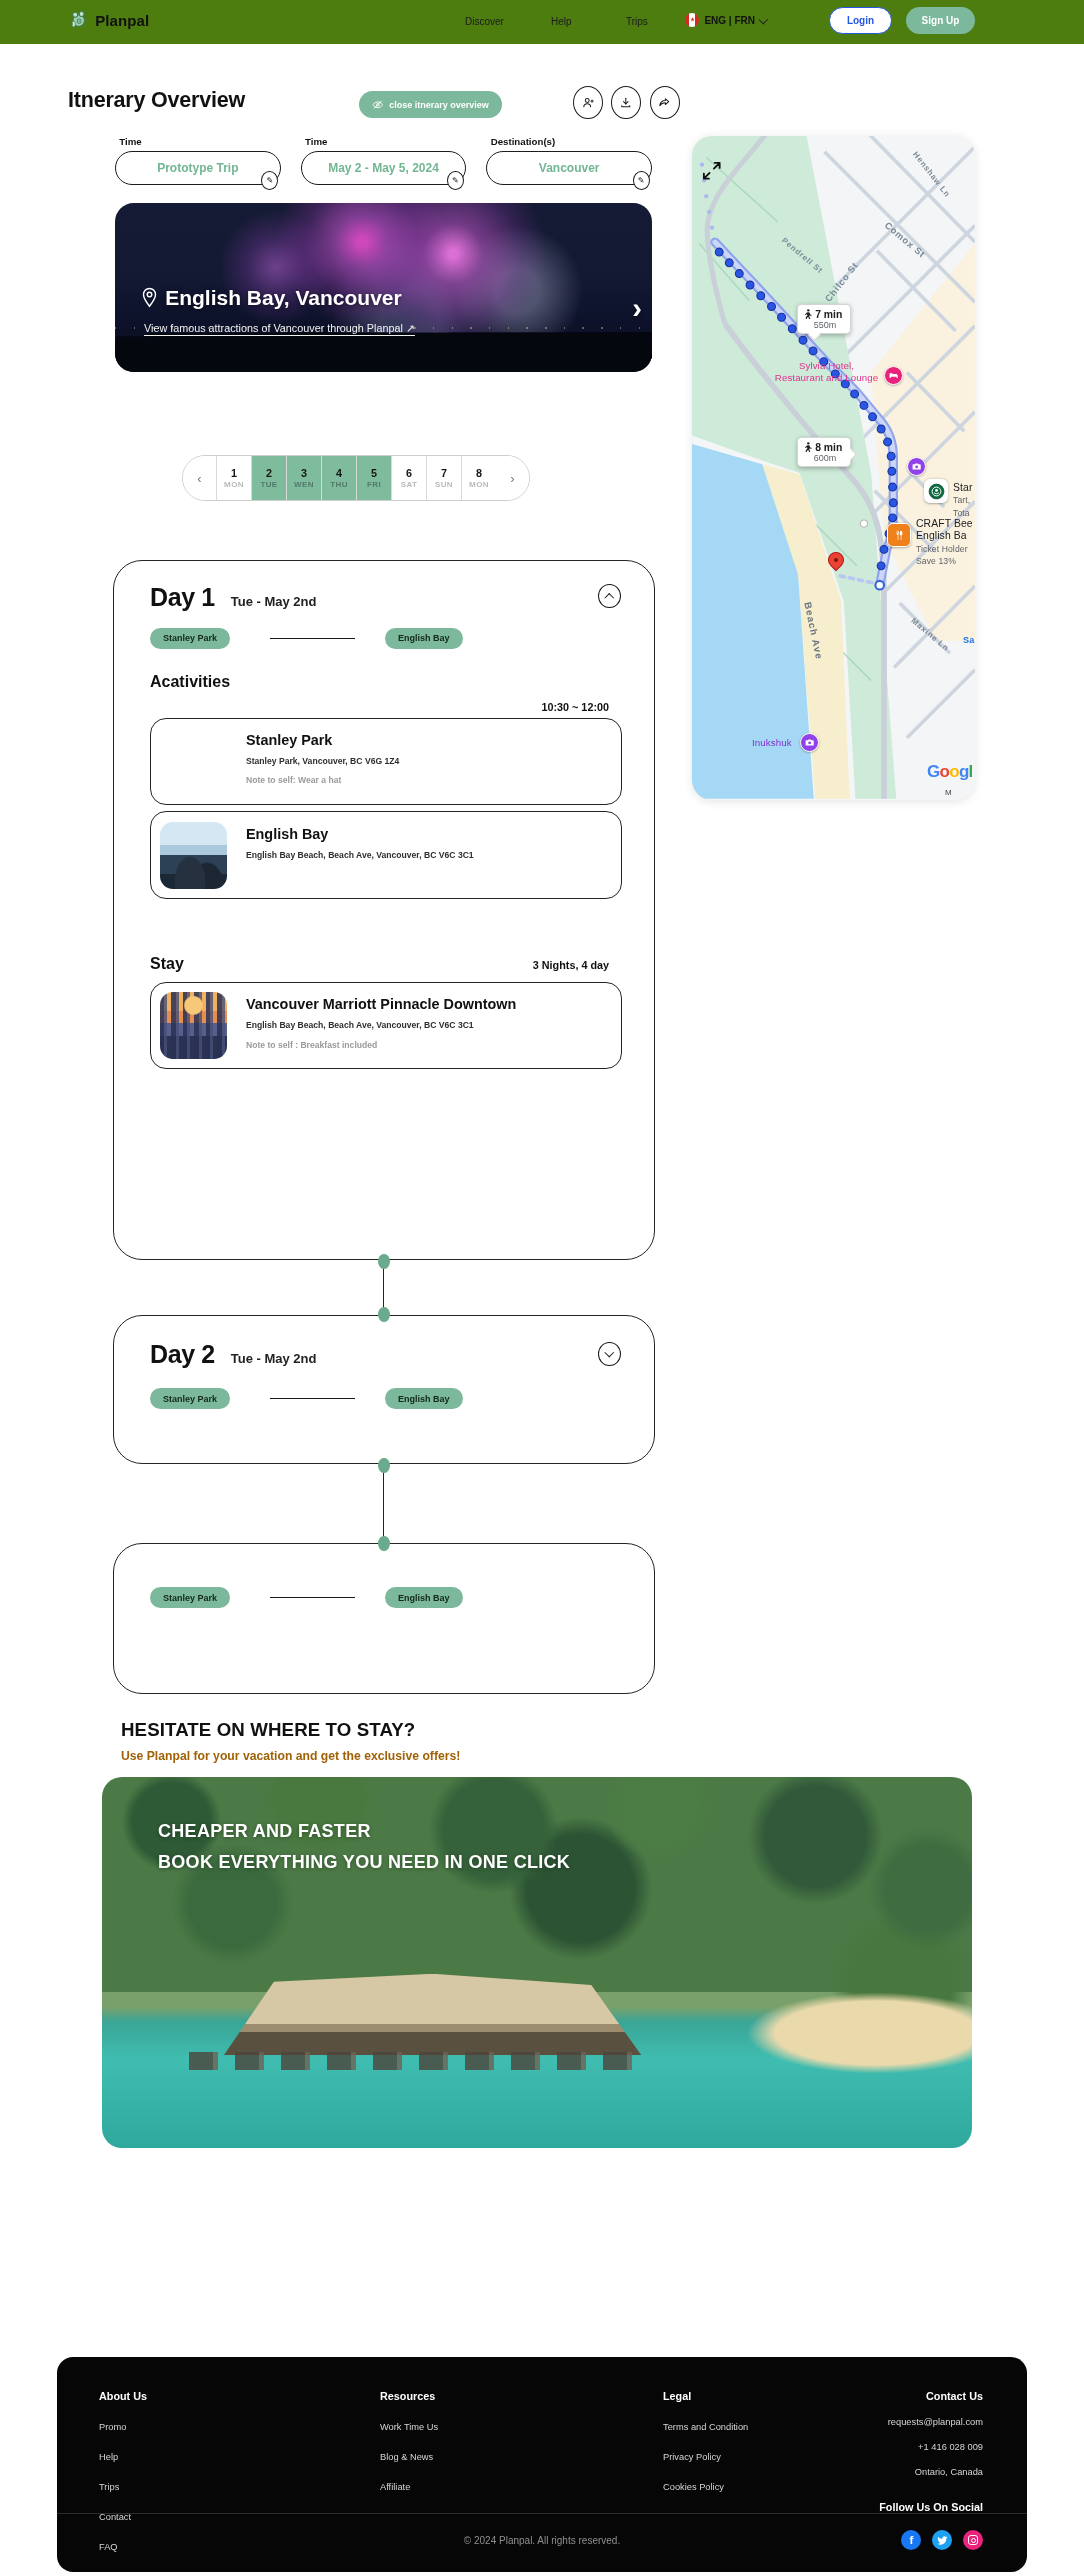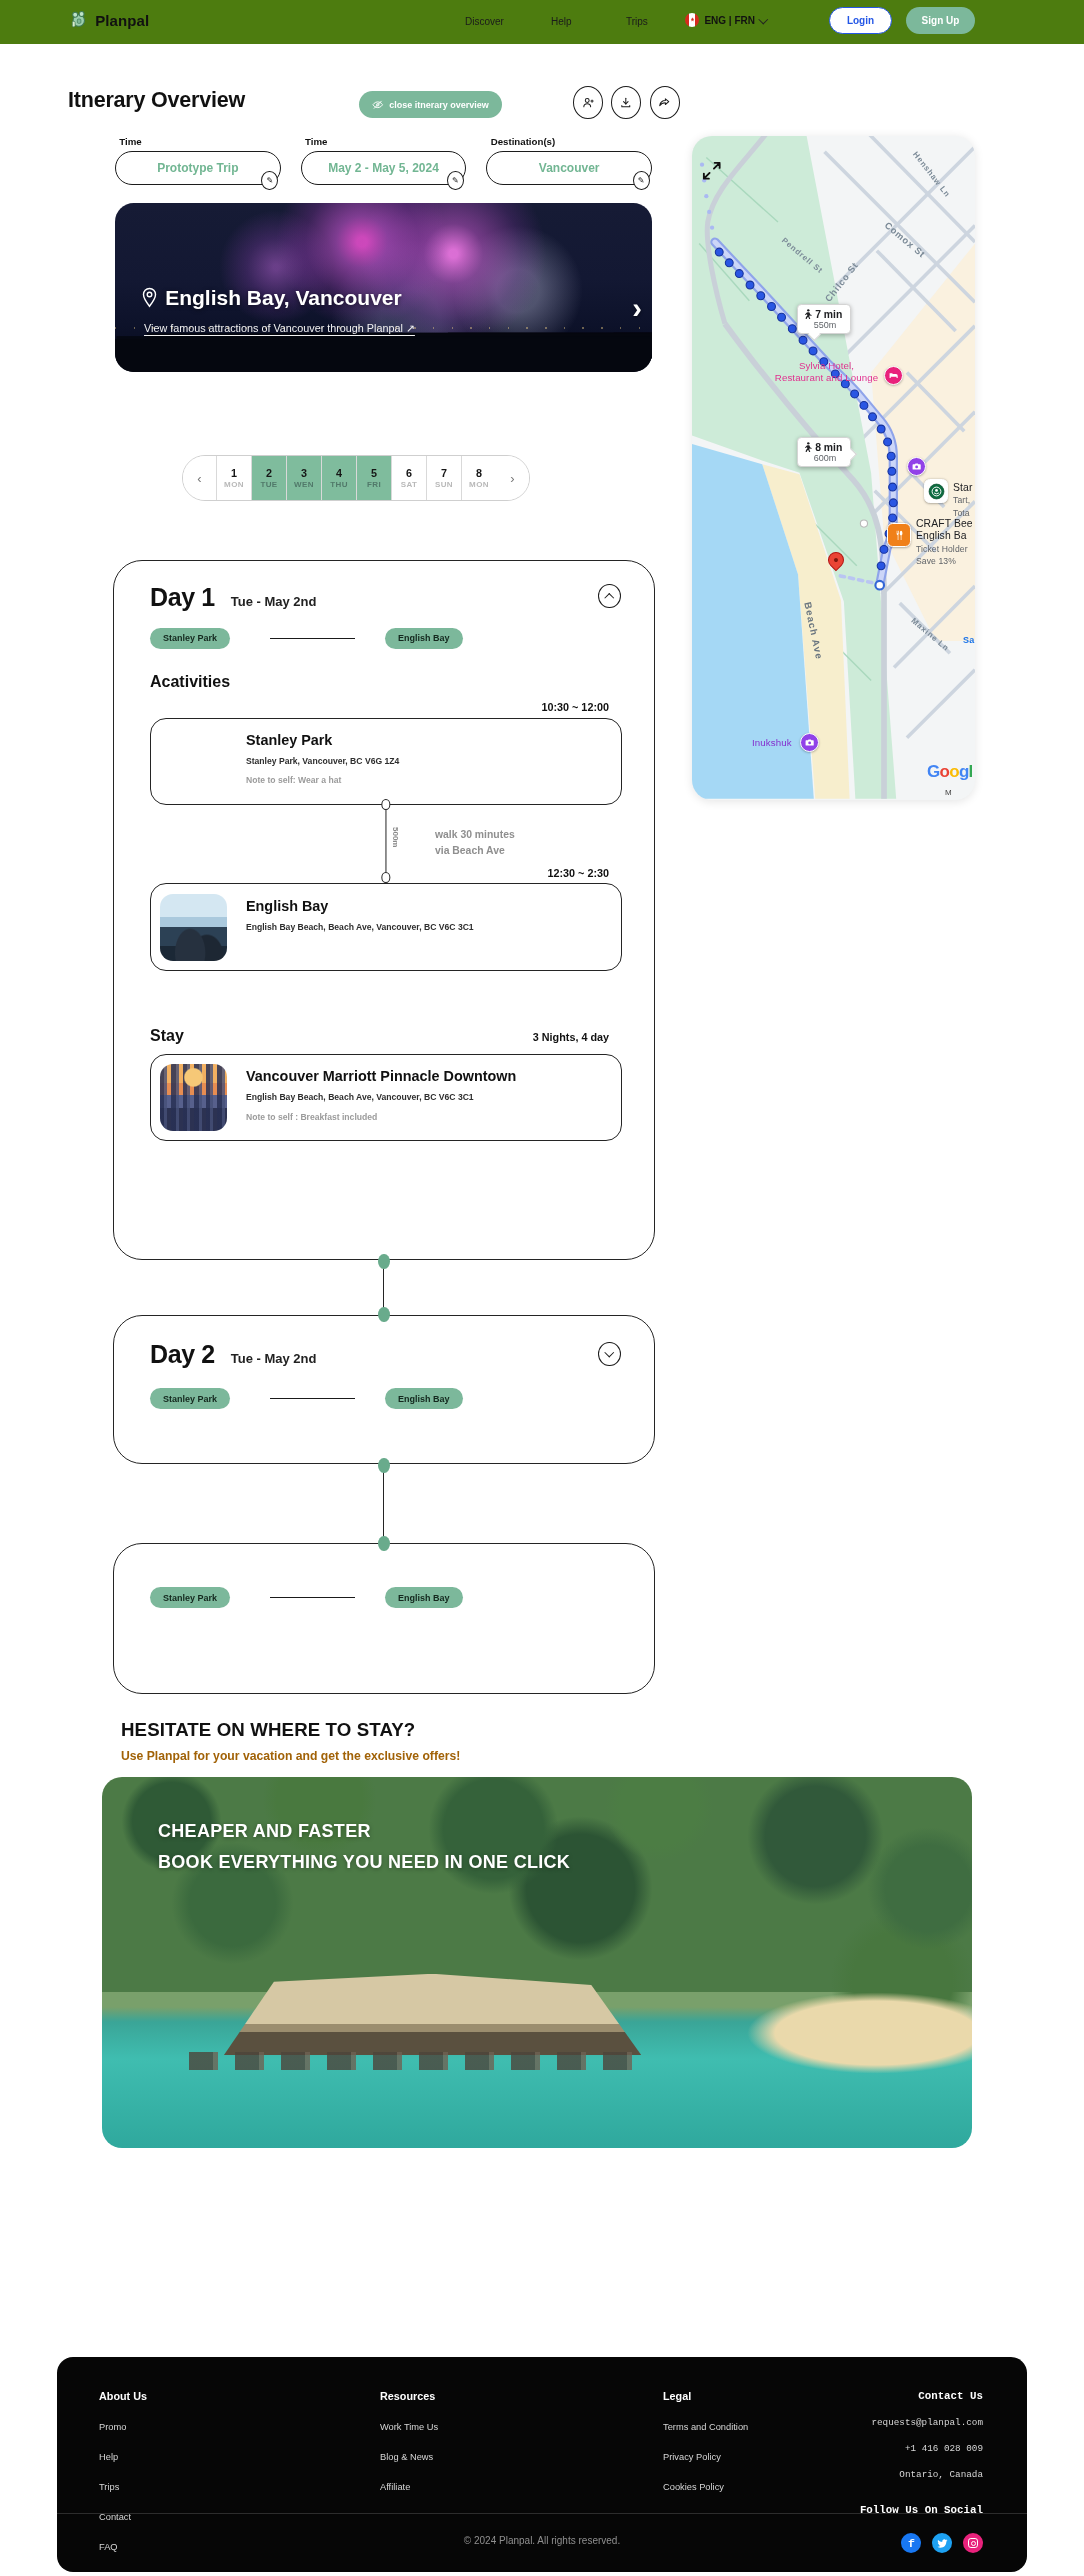--- a/index.html
+++ b/index.html
@@ -152,21 +152,21 @@
   .deck { position:absolute; left:10%; top:74%; width:52%; height:5%; background:repeating-linear-gradient(90deg,#4c443a 0 24.4px,#6e6253 24.4px 29px,transparent 29px 46px); opacity:.8; }
   .sand { position:absolute; right:-4%; top:58%; width:30%; height:22%; background:radial-gradient(ellipse at center,#ead9ab 0 55%,transparent 70%); }
   .promo-line { position:absolute; left:56px; color:#fff; font-size:18px; font-weight:800; letter-spacing:0.3px; text-shadow:0 0.7px 4.3px rgba(0,0,0,.35); }
   .promo-btn { position:absolute; left:574px; top:288px; width:227px; height:50px; background:#f3f3f3; border:none; border-radius:717px; font-family:inherit; font-size:14.4px; font-weight:700; color:#111; box-shadow:0 2.2px 7.2px rgba(0,0,0,.25); }
 
   
   .footer { position:absolute; left:57px; top:2357px; width:970px; height:215px; background:#060606; border-radius:16px; color:#fff; }
   .f-col { position:absolute; top:33px; }
   .f-head { font-size:10.8px; font-weight:800; }
   .f-link { font-size:9.3px; font-weight:500; color:#d6d6d6; margin-top:20px; cursor:pointer; }
-  .f-right { position:absolute; right:44px; top:33px; text-align:right;font-family:Liberation Mono, monospace; }
+  .f-right { position:absolute; right:44px; top:33px; text-align:right; }
   .f-cline { font-size:9.3px; font-weight:500; color:#d6d6d6; margin-top:15px; }
   .f-social-head { font-size:10.8px; font-weight:800; margin-top:24px; }
   .social-row { display:flex; justify-content:flex-end; gap:10.8px; margin-top:17px; }
   .soc { width:20px; height:20px; border-radius:50%; display:flex; align-items:center; justify-content:center; cursor:pointer; }
   .soc.fb { background:#1877f2; color:#fff; font-weight:800; font-size:11.5px; }
   .soc.tw { background:#1da1f2; }
   .soc.ig { background:#e9227c; }
   .ig-glyph { width:9.3px; height:9.3px; border:1.3px solid #fff; border-radius:2.9px; position:relative; }
   .ig-glyph::after { content:""; position:absolute; left:2px; top:2px; width:2.9px; height:2.9px; border:1.1px solid #fff; border-radius:50%; }
   .f-divider { position:absolute; left:0; right:0; top:156px; height:0.7px; background:#2c2c2c; }
@@ -320,30 +320,20 @@
   </div>
   <div class="sec-head">Acativities</div>
   <div class="time-label">10:30 ~ 12:00</div>
   <div class="act-card">
     <div class="thumb stanley"></div>
     <div class="act-info">
       <div class="act-name">Stanley Park</div>
       <div class="act-addr">Stanley Park, Vancouver, BC V6G 1Z4</div>
       <div class="act-note">Note to self: Wear a hat</div>
     </div>
-  </div>
-  <div class="connector">
-    <span class="conn-dot" style="top:-5.7px"></span>
-    <span class="conn-line"></span>
-    <span class="conn-dist">500m</span>
-    <span class="conn-walk">
-      <span>walk 30 minutes</span><br>
-      <span>via Beach Ave</span>
-    </span>
-    <span class="conn-dot" style="bottom:-5.7px"></span>
   </div>
   <div class="time-label" style="margin-top:-10px">12:30 ~ 2:30</div>
   <div class="act-card">
     <div class="thumb ebay"></div>
     <div class="act-info">
       <div class="act-name">English Bay</div>
       <div class="act-addr">English Bay Beach, Beach Ave, Vancouver, BC V6C 3C1</div>
     </div>
   </div>
   <div class="stay-row">

